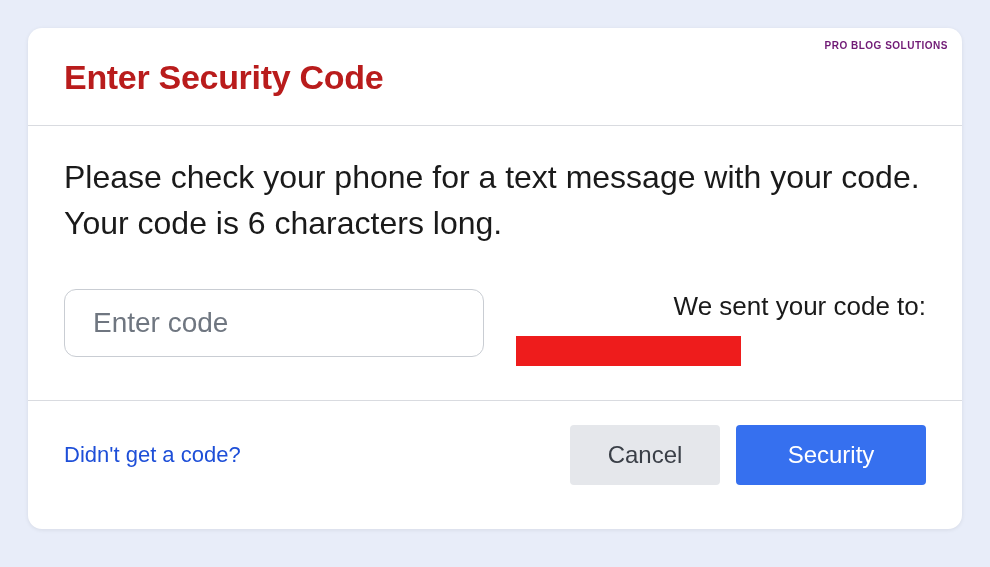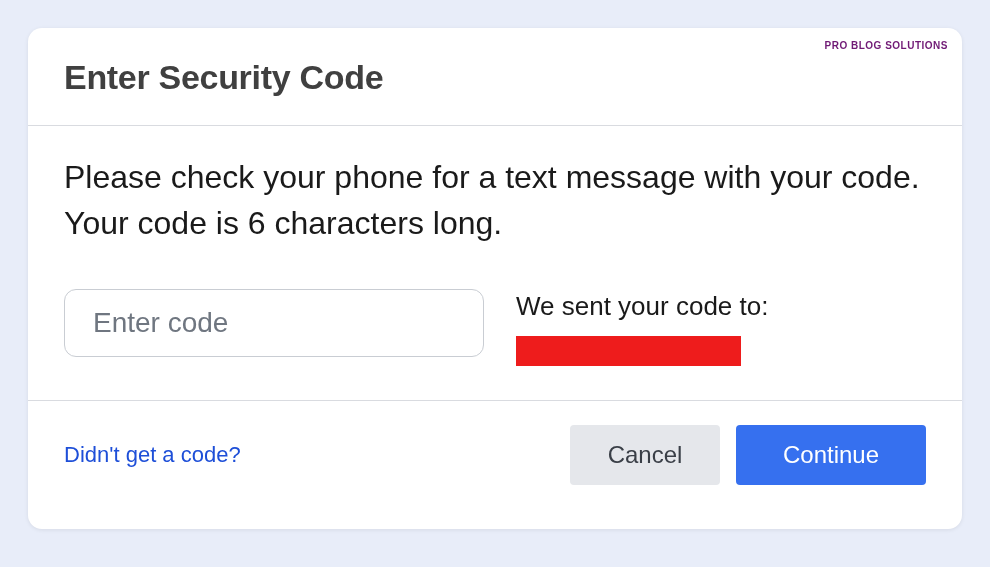--- a/index.html
+++ b/index.html
@@ -32,21 +32,21 @@
       width: 100%;
       overflow: hidden;
     }
     .modal-header {
       padding: 30px 36px 28px 36px;
       border-bottom: 1px solid #d9dbe0;
     }
     .modal-title {
       font-size: 34px;
       font-weight: 700;
-      color: #404040;
+      color: #b91c1c;
       letter-spacing: -0.3px;
     }
     .modal-body {
       padding: 28px 36px 34px 36px;
       border-bottom: 1px solid #d9dbe0;
     }
     .instruction {
       font-size: 32px;
       color: #1a1a1a;
       line-height: 1.45;
@@ -73,20 +73,21 @@
       color: #6f7680;
     }
     .sent-to {
       flex: 1;
       padding-top: 2px;
     }
     .sent-to-label {
       font-size: 26px;
       color: #1a1a1a;
       margin-bottom: 14px;
+      text-align: right;
     }
     .redacted {
       width: 225px;
       height: 30px;
       background: #ee1c1c;
     }
     .modal-footer {
       display: flex;
       align-items: center;
       padding: 24px 36px 44px 36px;
@@ -140,15 +141,15 @@
         <div class="sent-to-label">We sent your code to:</div>
         <div class="redacted"></div>
       </div>
     </div>
   </div>
 
   <div class="modal-footer">
     <a class="link">Didn't get a code?</a>
     <div class="spacer"></div>
     <button class="btn btn-cancel">Cancel</button>
-    <button class="btn btn-continue">Continue</button>
+    <button class="btn btn-continue">Security</button>
   </div>
 </div>
 
 </body></html>

